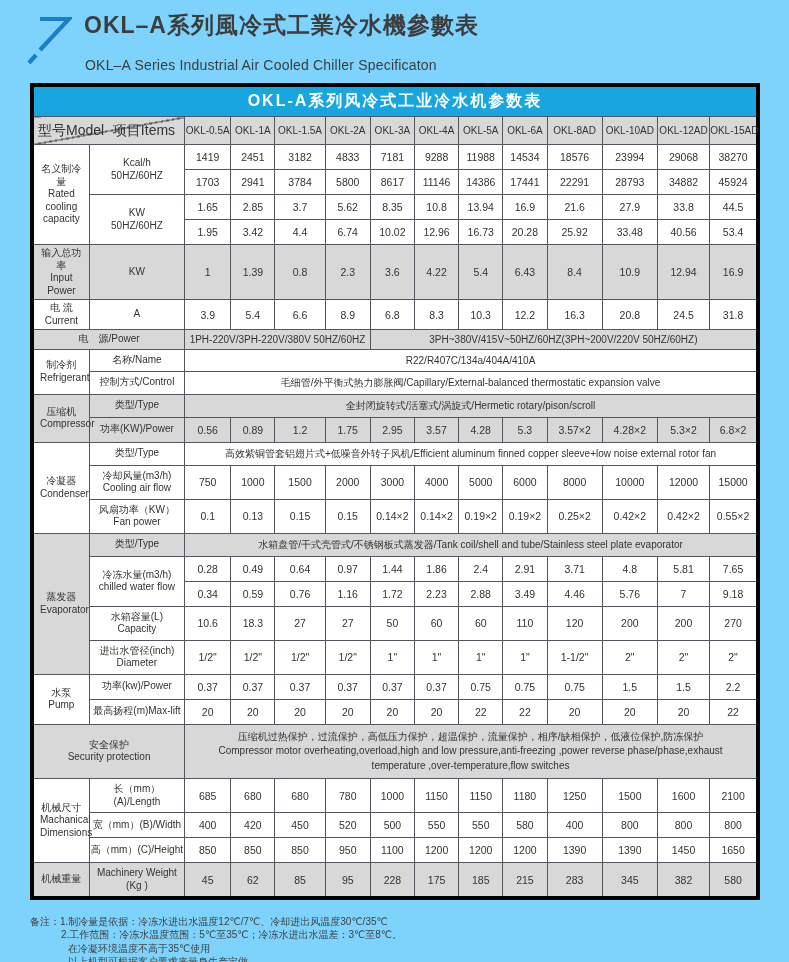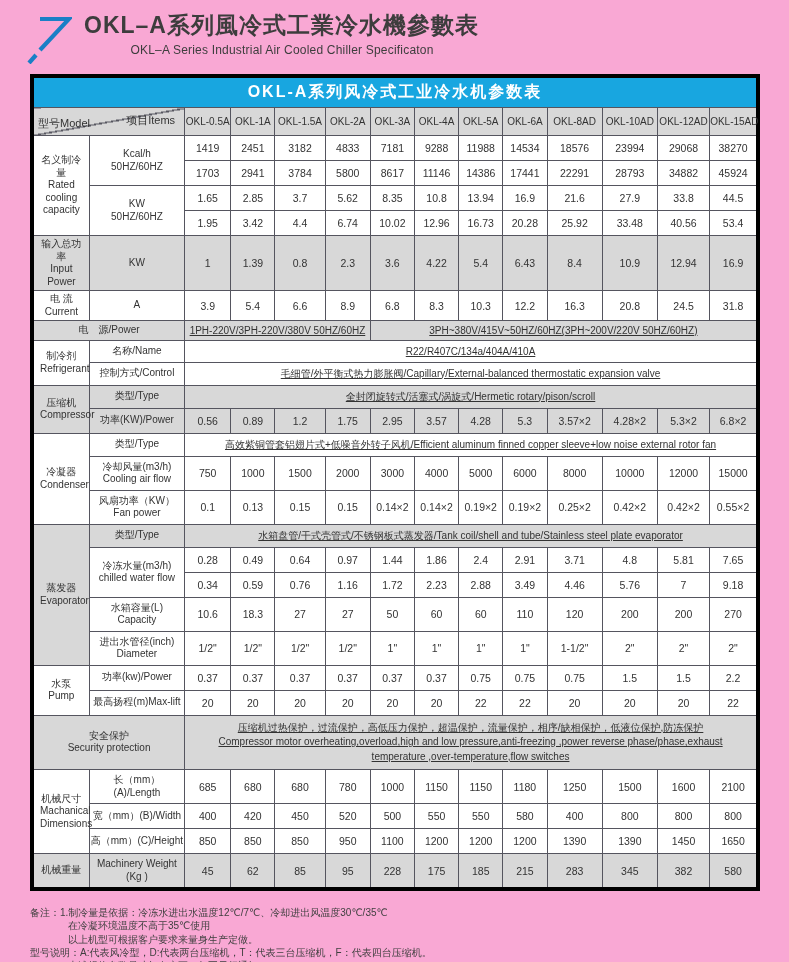--- a/index.html
+++ b/index.html
@@ -1,44 +1,44 @@
 <!DOCTYPE html>
 <html><head>
 <meta charset="utf-8">
 <style>
   * { box-sizing: border-box; }
   html,body { margin:0; padding:0; background:#fff; }
   .page {
-    width: 789px; height: 962px; position: relative; background:#f9a8d4;
+    width: 789px; height: 962px; position: relative; background:#7dd3fc;
     font-family: "Liberation Sans", "DejaVu Sans", sans-serif; color:#333;
     overflow: hidden;
   }
   
   .hdr { display:flex; align-items:flex-start; gap:12px; padding:10px 0 0 26px; }
   .logo { width:46px; height:52px; flex:0 0 auto; margin-top:2px; }
   .titles h1 { margin:0; font-size:23px; font-weight:700; color:#3d3d3d; letter-spacing:1px; }
-  .titles h2 { margin:2px 0 0 1px; font-size:12px; font-weight:400; color:#3d3d3d; letter-spacing:.2px;text-align:center; }
+  .titles h2 { margin:16px 0 0 1px; font-size:14px; font-weight:400; color:#3d3d3d; letter-spacing:.2px; }
 
   
   table.spec { border-collapse:collapse; table-layout:fixed; width:730px; margin:10px 0 0 30px;
     border:4px solid #000000; }
   table.spec th, table.spec td { border:1px solid #55555f; text-align:center; vertical-align:middle; }
   .tbar { background:#18a6e0; color:#fff; font-size:16px; font-weight:700; padding:4px 0; letter-spacing:2px; }
   .corner { position:relative; height:26px; background-color:#d8d8d8;
     background-image:linear-gradient(to bottom right, transparent calc(50% - .7px), #55555f calc(50% - .7px), #55555f calc(50% + .7px), transparent calc(50% + .7px));
-    font-weight:400; font-size:11px; }
+    font-weight:400; font-size:14px; }
   .corner .c-model { position:absolute; left:4px; bottom:4px; }
   .corner .c-items { position:absolute; right:9px; top:5px; }
   th.mh { background:#d8d8d8; font-size:10px; font-weight:400; padding:8px 0; white-space:nowrap; }
   td { background:#fff; white-space:pre-line; }
   tr.shade td { background:#d8d8d8; }
   td.group { font-size:10px; padding:2px 6px; line-height:1.25; }
   td.item  { font-size:10px; padding:4px 1px; line-height:1.25; }
   td.val   { font-size:10.5px; padding:6px 1px; }
-  td.merged{ font-size:10px; padding:4px 2px;text-decoration:underline; }
+  td.merged{ font-size:10px; padding:4px 2px; }
   td.left  { text-align:left; padding:5px 8px; line-height:1.45; }
 
   
   .notes { margin:15px 0 0 30px; font-size:10px; color:#3f3f3f; line-height:1.33; }
   .note.i1 { padding-left:31px; }
   .note.i2 { padding-left:38px; }
 </style>
 </head>
 <body>
 
@@ -439,20 +439,21 @@
           <td class="val">283</td>
           <td class="val">345</td>
           <td class="val">382</td>
           <td class="val">580</td>
         </tr>
       </tbody>
   </table>
 
   <div class="notes" id="notes">
       <div class="note i0">备注：1.制冷量是依据：冷冻水进出水温度12℃/7℃、冷却进出风温度30℃/35℃</div>
+      <div class="note i1">2.工作范围：冷冻水温度范围：5℃至35℃；冷冻水进出水温差：3℃至8℃。</div>
       <div class="note i2">在冷凝环境温度不高于35℃使用</div>
       <div class="note i2">以上机型可根据客户要求来量身生产定做。</div>
       <div class="note i0">型号说明：A:代表风冷型，D:代表两台压缩机，T：代表三台压缩机，F：代表四台压缩机。</div>
       <div class="note i2">上述规格参数尺寸如有变更，恕不另行通知。</div>
       <div class="note i0">Notes:</div>
     </div>
 
 </div>
 
 </body></html>

